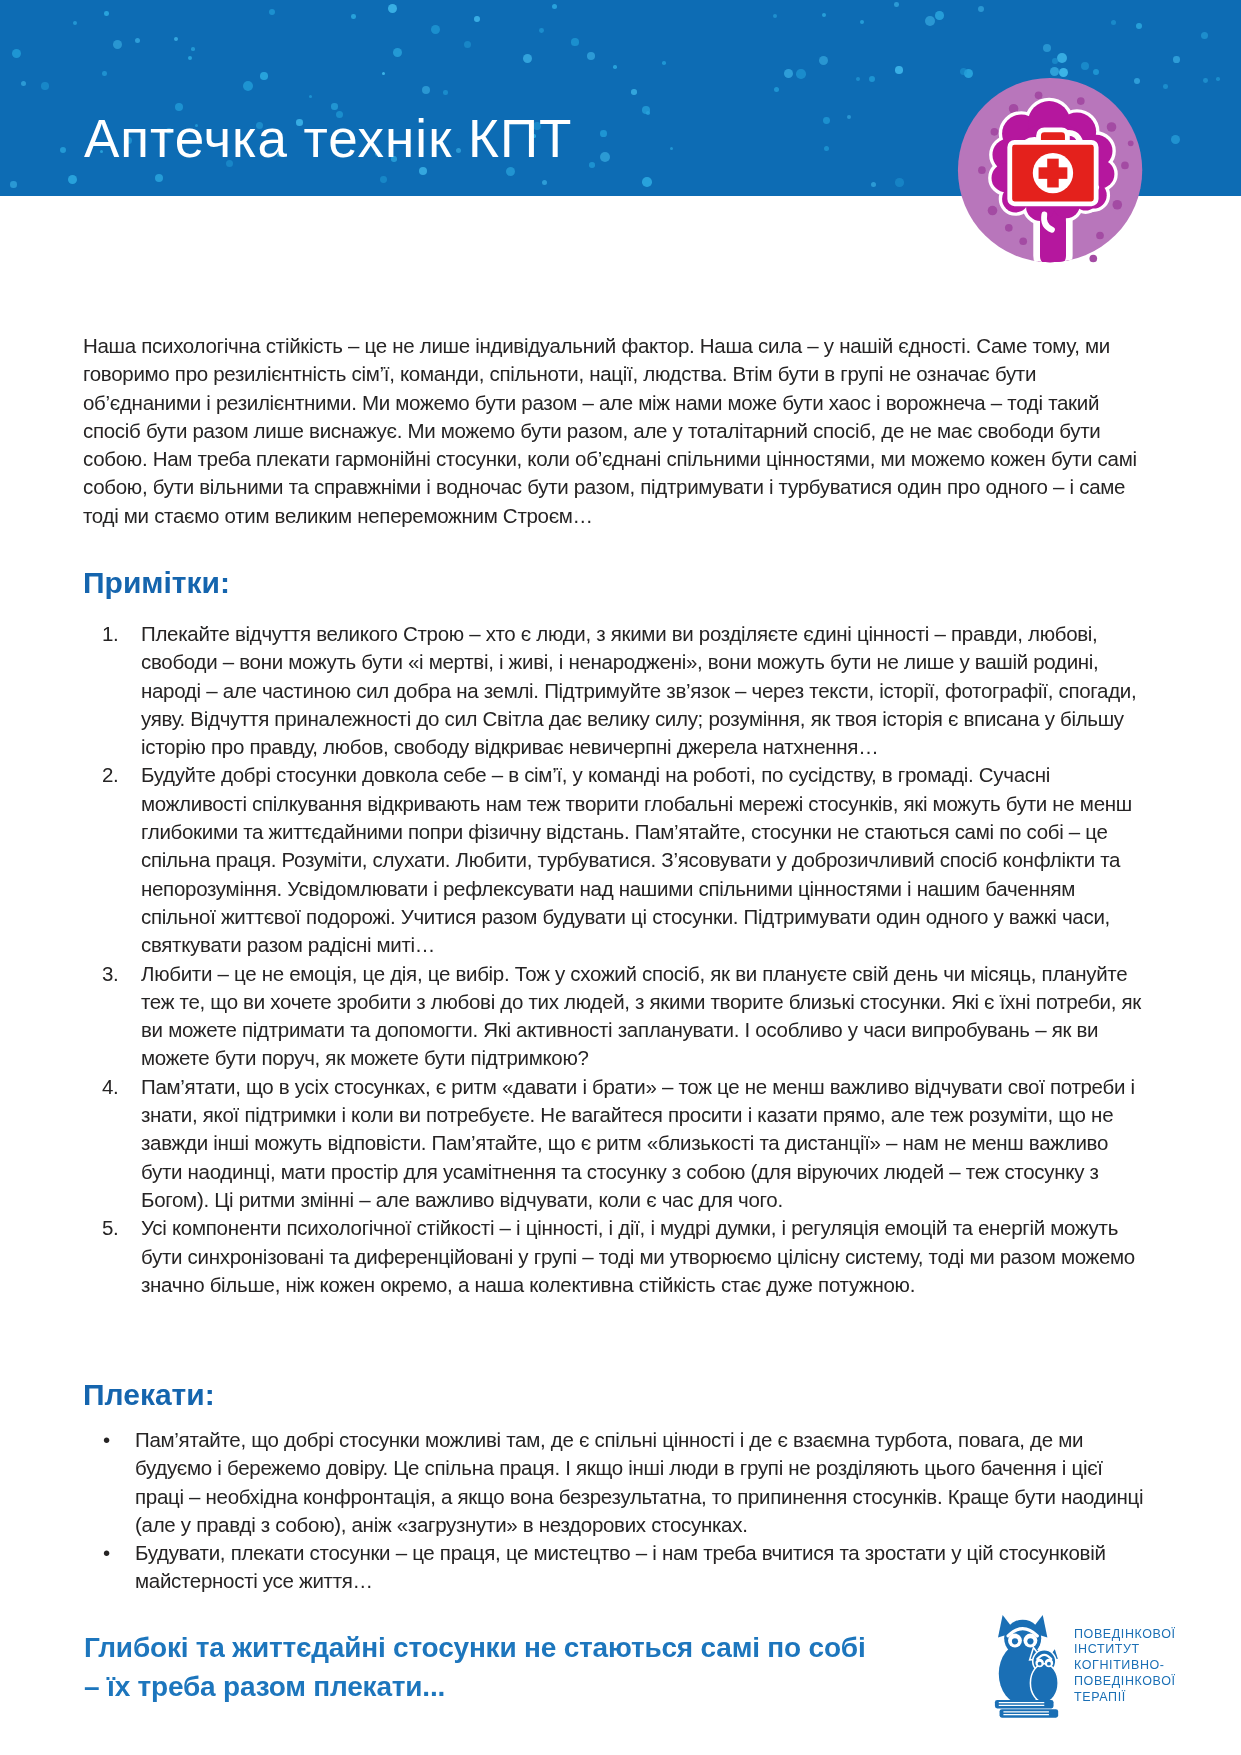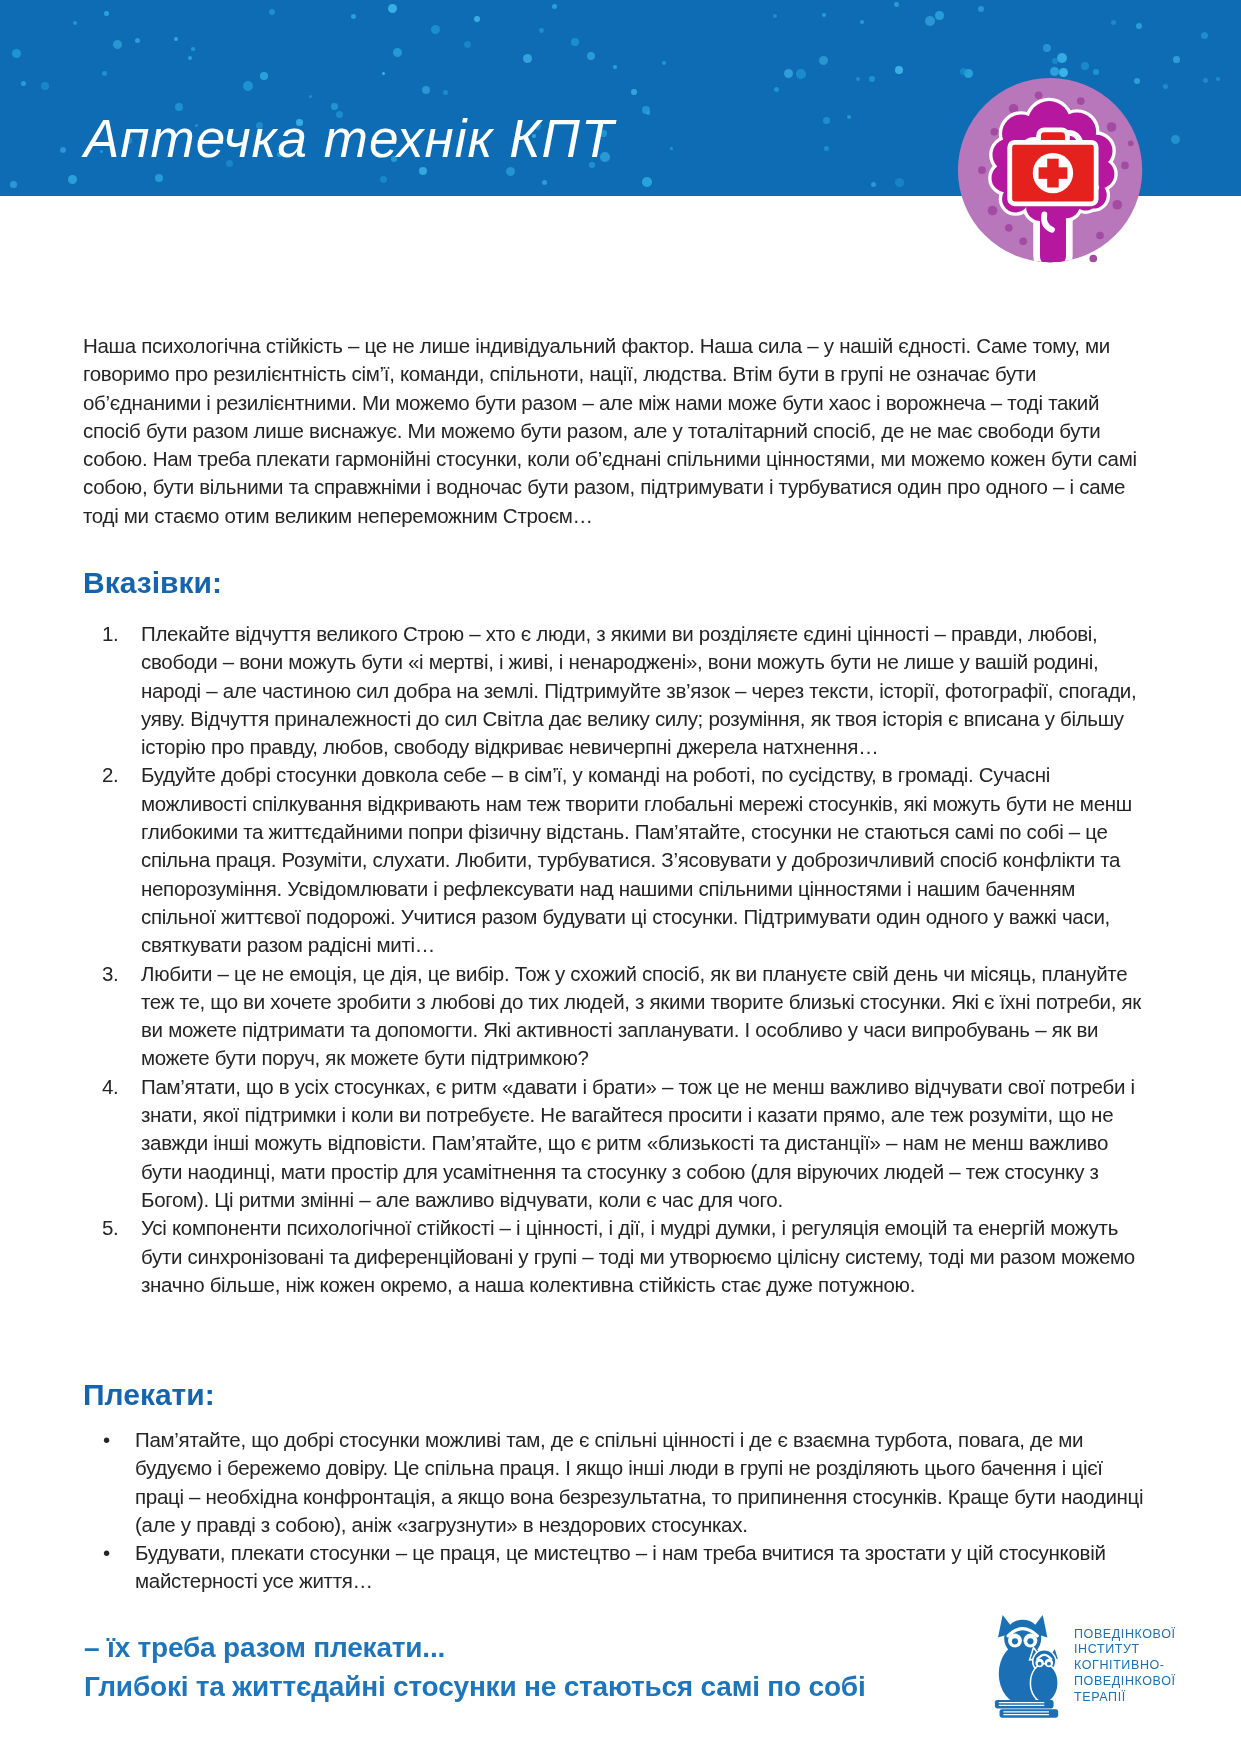--- a/index.html
+++ b/index.html
@@ -1,21 +1,21 @@
 <!DOCTYPE html>
 <html><head>
 <meta charset="utf-8">
 <style>
   html,body{margin:0;padding:0;background:#ffffff;}
   .page{
     position:relative;width:1241px;height:1755px;background:#ffffff;
     font-family:"Liberation Sans", sans-serif;overflow:hidden;
   }
   
-  .banner{position:absolute;left:0;top:0;width:1241px;height:196px;background:#0d6cb4;font-style:italic;}
+  .banner{position:absolute;left:0;top:0;width:1241px;height:196px;background:#0d6cb4;}
   .banner-dots{position:absolute;inset:0;overflow:hidden;}
   .banner-dots i{position:absolute;border-radius:50%;display:block;}
   .banner-title{
     position:absolute;left:84px;top:108px;margin:0;
     color:#ffffff;font-size:53px;font-weight:300;letter-spacing:1px;white-space:nowrap;
   }
   .brain-logo{position:absolute;left:956px;top:74px;width:192px;height:202px;}
   
   .doc-title{
     position:absolute;left:82px;top:238px;margin:0;
@@ -245,21 +245,21 @@
         <circle cx="101" cy="103" r="21" fill="#ffffff"></circle>
         <rect x="95" y="88" width="12" height="30" fill="#e4211c"></rect>
         <rect x="86" y="97" width="30" height="12" fill="#e4211c"></rect>
       </g>
     </svg>
   </div>
 
 
   <p class="intro">Наша психологічна стійкість – це не лише індивідуальний фактор. Наша сила – у нашій єдності. Саме тому, ми говоримо про резилієнтність сім’ї, команди, спільноти, нації, людства. Втім бути в групі не означає бути об’єднаними і резилієнтними. Ми можемо бути разом – але між нами може бути хаос і ворожнеча – тоді такий спосіб бути разом лише виснажує. Ми можемо бути разом, але у тоталітарний спосіб, де не має свободи бути собою. Нам треба плекати гармонійні стосунки, коли об’єднані спільними цінностями, ми можемо кожен бути самі собою, бути вільними та справжніми і водночас бути разом, підтримувати і турбуватися один про одного – і саме тоді ми стаємо отим великим непереможним Строєм…</p>
 
-  <h3 class="sec-head" id="instructions-heading">Вказівки:</h3>
+  <h3 class="sec-head" id="instructions-heading">Примітки:</h3>
   <ol class="ilist">
     <li>
       <span class="num">1.</span>
       <span class="li-txt">Плекайте відчуття великого Строю – хто є люди, з якими ви розділяєте єдині цінності – правди, любові, свободи – вони можуть бути «і мертві, і живі, і ненароджені», вони можуть бути не лише у вашій родині, народі – але частиною сил добра на землі. Підтримуйте зв’язок – через тексти, історії, фотографії, спогади, уяву. Відчуття приналежності до сил Світла дає велику силу; розуміння, як твоя історія є вписана у більшу історію про правду, любов, свободу відкриває невичерпні джерела натхнення…</span>
     </li>
     <li>
       <span class="num">2.</span>
       <span class="li-txt">Будуйте добрі стосунки довкола себе – в сім’ї, у команді на роботі, по сусідству, в громаді. Сучасні можливості спілкування відкривають нам теж творити глобальні мережі стосунків, які можуть бути не менш глибокими та життєдайними попри фізичну відстань. Пам’ятайте, стосунки не стаються самі по собі – це спільна праця. Розуміти, слухати. Любити, турбуватися. З’ясовувати у доброзичливий спосіб конфлікти та непорозуміння. Усвідомлювати і рефлексувати над нашими спільними цінностями і нашим баченням спільної життєвої подорожі. Учитися разом будувати ці стосунки. Підтримувати один одного у важкі часи, святкувати разом радісні миті…</span>
     </li>
     <li>
@@ -282,22 +282,22 @@
       <span class="dot">•</span>
       <span class="li-txt">Пам’ятайте, що добрі стосунки можливі там, де є спільні цінності і де є взаємна турбота, повага, де ми будуємо і бережемо довіру. Це спільна праця. І якщо інші люди в групі не розділяють цього бачення і цієї праці – необхідна конфронтація, а якщо вона безрезультатна, то припинення стосунків. Краще бути наодинці (але у правді з собою), аніж «загрузнути» в нездорових стосунках.</span>
     </li>
     <li>
       <span class="dot">•</span>
       <span class="li-txt">Будувати, плекати стосунки – це праця, це мистецтво – і нам треба вчитися та зростати у цій стосунковій майстерності усе життя…</span>
     </li>
   </ul>
 
   <div class="quote">
+    <div>Глибокі та життєдайні стосунки не стаються самі по собі</div>
     <div>– їх треба разом плекати...</div>
-    <div>Глибокі та життєдайні стосунки не стаються самі по собі</div>
   </div>
 
   <div class="org-logo">
     <svg class="org-owl" viewBox="0 0 90 140" aria-hidden="true">
       <g fill="#1a6fb5">
 
         <polygon points="16,4 33,26 10,33"></polygon>
         <polygon points="68,4 51,26 74,33"></polygon>
         <circle cx="42" cy="34" r="24"></circle>
         <ellipse cx="42" cy="80" rx="31" ry="40"></ellipse>

